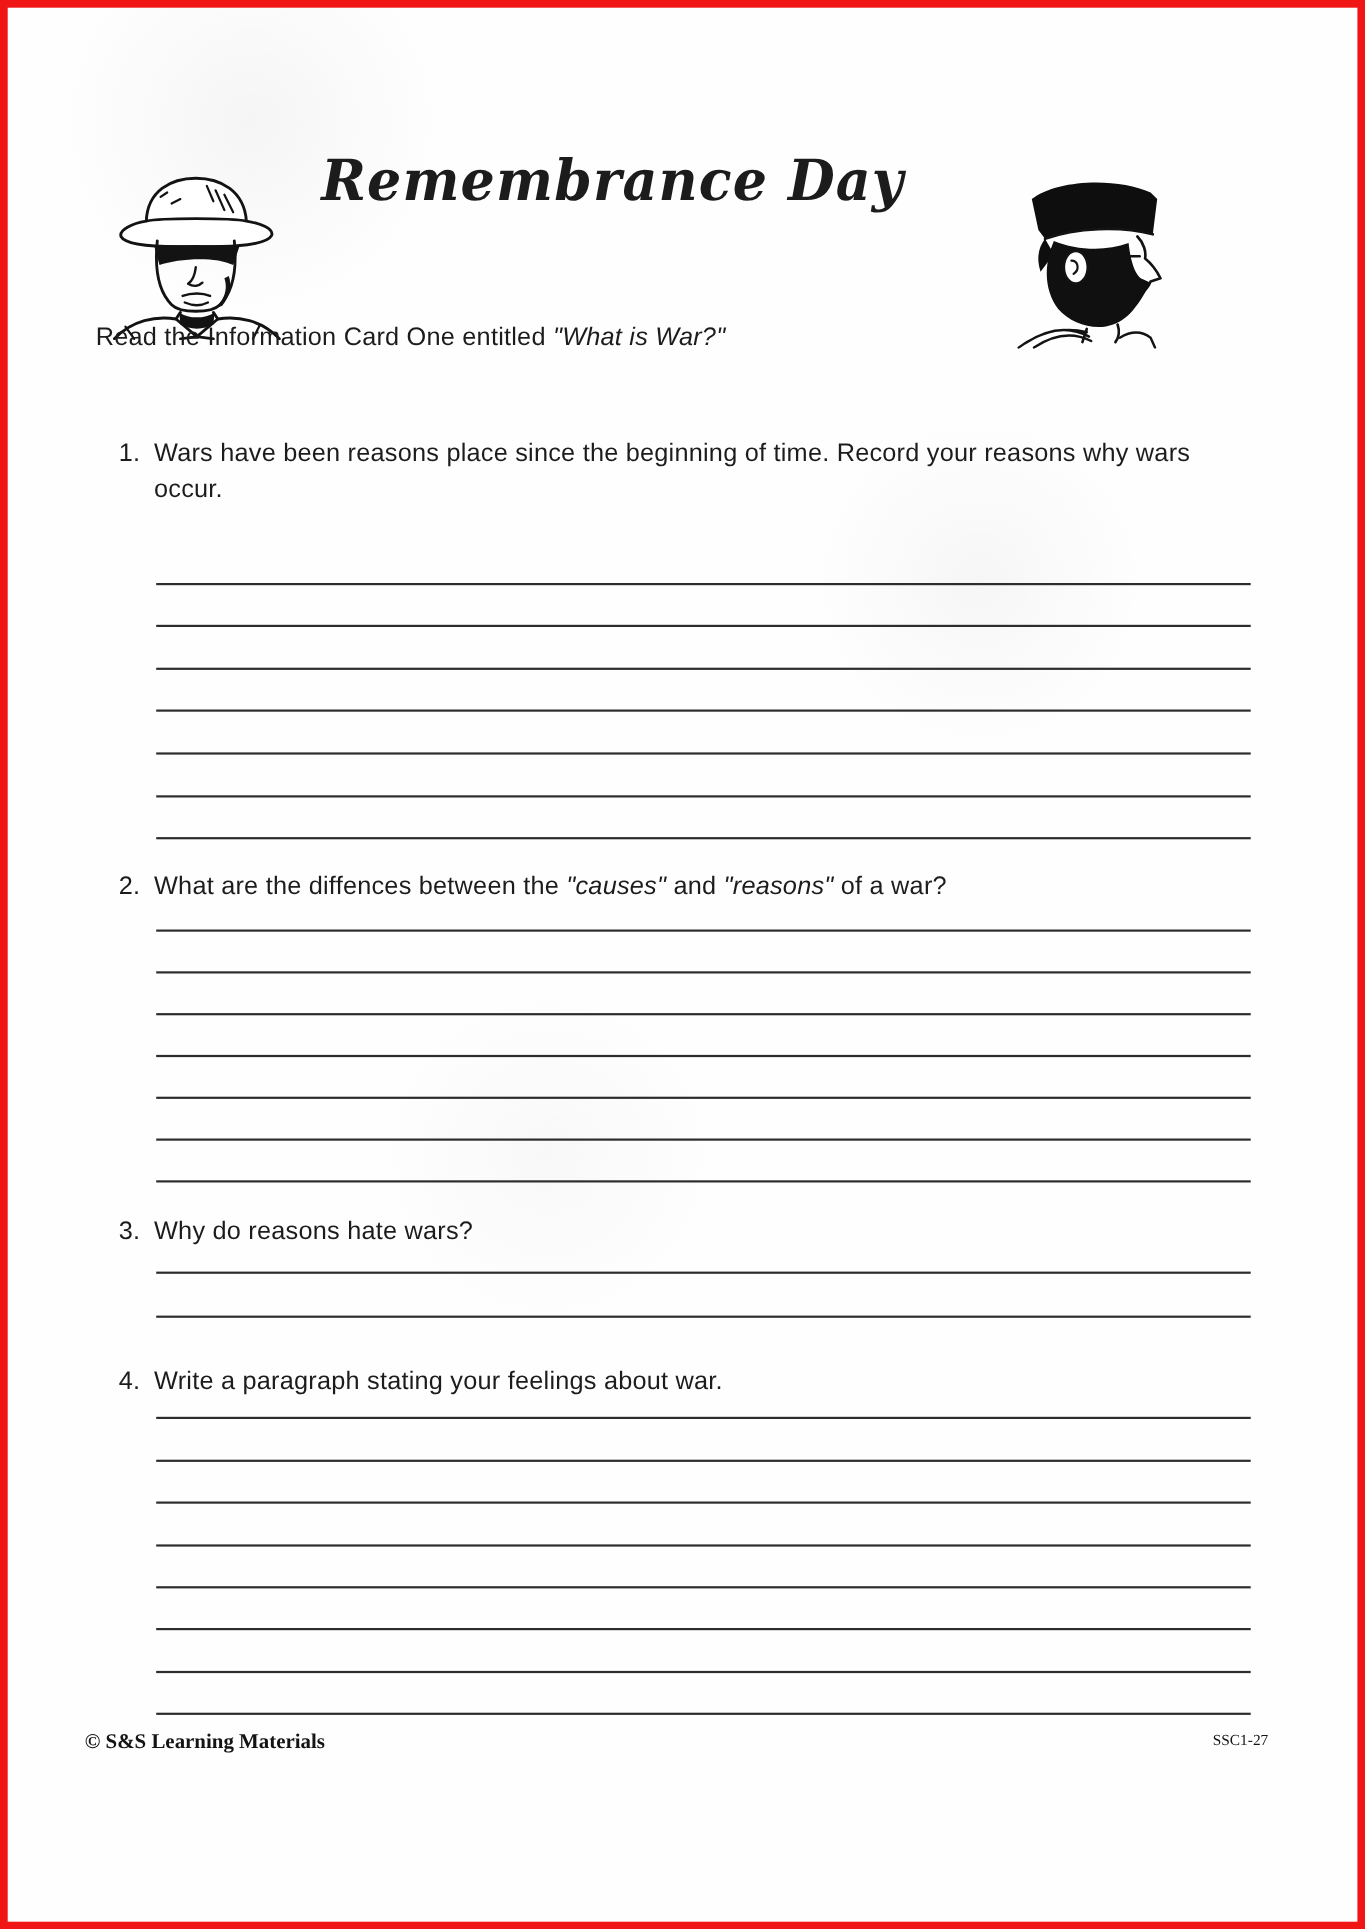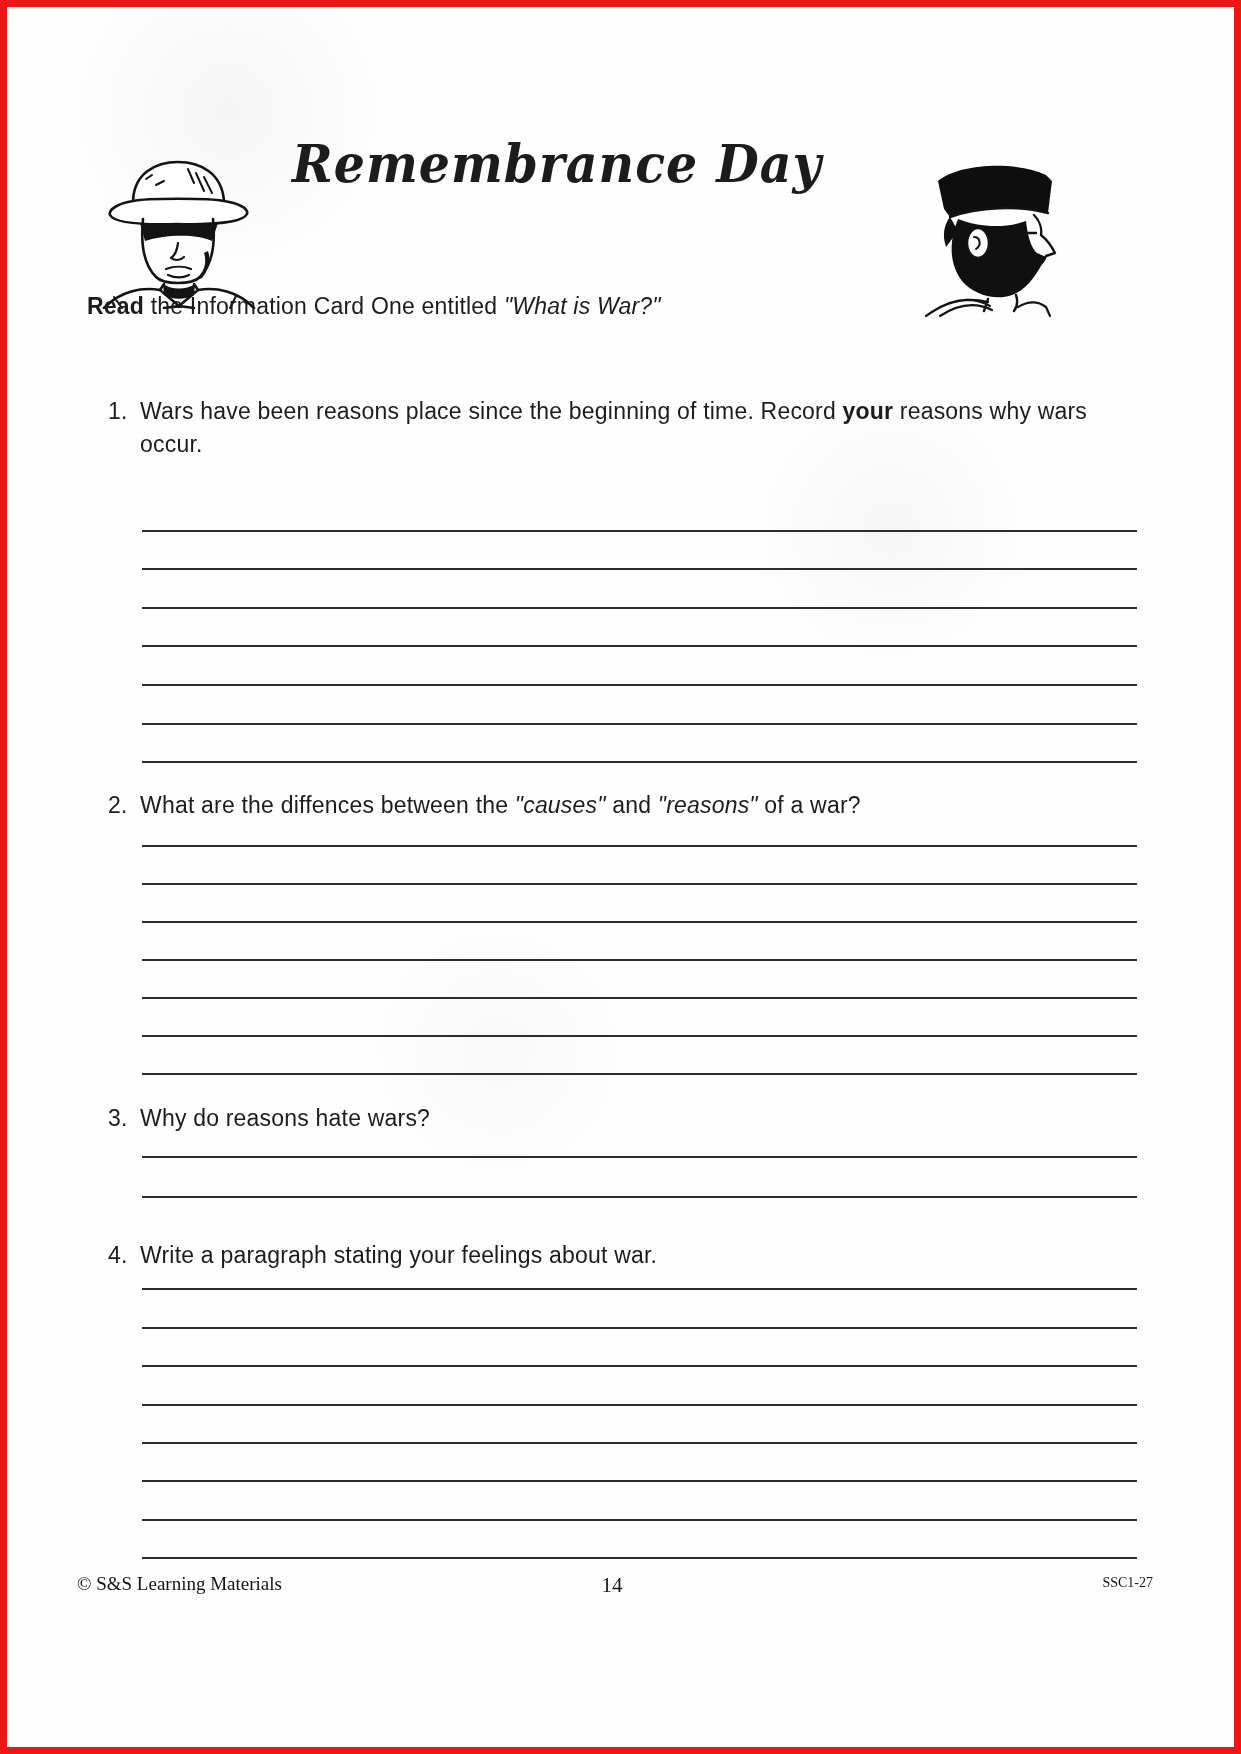--- a/index.html
+++ b/index.html
@@ -35,40 +35,40 @@
     transform:scaleY(1.05);
   }
   .doc-subtitle{
     position:absolute;left:150px;top:220px;width:810px;
     text-align:center;
     font-weight:bold;font-size:30px;letter-spacing:0.5px;
   }
   .intro-line{position:absolute;left:80px;font-size:23px;letter-spacing:0.2px;}
   #intro-read{top:286px;}
   #intro-complete{top:341px;}
-  .b{font-weight:bold;}
+  .b{font-weight:normal;}
   .i{font-style:italic;}
 
   .question{position:absolute;left:101px;width:1029px;}
   .q-heading{display:flex;font-size:23px;line-height:33px;letter-spacing:0.2px;}
   .q-num{width:32px;flex:0 0 32px;}
   .q-text{flex:1 1 auto;padding-right:44px;}
   .answer-lines{position:absolute;left:34px;width:995px;}
   .line{border-bottom:2px solid #2d2d2d;}
 
   #q1{top:388px;}  #q1 .answer-lines{top:98px;}   #q1 .line{height:36.6px;}
   #q2{top:782px;}  #q2 .answer-lines{top:20px;}   #q2 .line{height:36px;}
   #q3{top:1095px;} #q3 .answer-lines{top:16px;}   #q3 .line{height:38px;}
   #q4{top:1232px;} #q4 .answer-lines{top:13px;}   #q4 .line{height:36.4px;}
 
   .footer{
     position:absolute;left:0;top:1566px;width:1241px;height:30px;
     font-family:"Liberation Serif", serif;font-size:19px;color:#141414;
   }
-  .footer .f-left{position:absolute;left:70px;top:0;font-weight:normal;}
+  .footer .f-left{position:absolute;left:70px;top:0;font-weight:bold;}
   .footer .f-center{position:absolute;left:0;width:1210px;text-align:center;top:0;font-size:21px;}
   .footer .f-right{position:absolute;right:95px;top:2px;font-size:14px;}
 </style>
 </head>
 <body>
 
 <div class="page">
 
   <div class="illus" id="left-illus">
     <svg viewBox="0 0 158 152" fill="none" stroke="#131313" stroke-width="2.6" stroke-linecap="round" stroke-linejoin="round">
@@ -180,17 +180,16 @@
           <div class="line"></div>
           <div class="line"></div>
           <div class="line"></div>
           <div class="line"></div>
           <div class="line"></div>
         </div>
       </div>
     </div>
 
   <div class="footer">
-    <div class="f-center">14</div>
     <div class="f-left">© S&amp;S Learning Materials</div>
     <div class="f-right">SSC1-27</div>
   </div>
 </div>
 
 </body></html>

